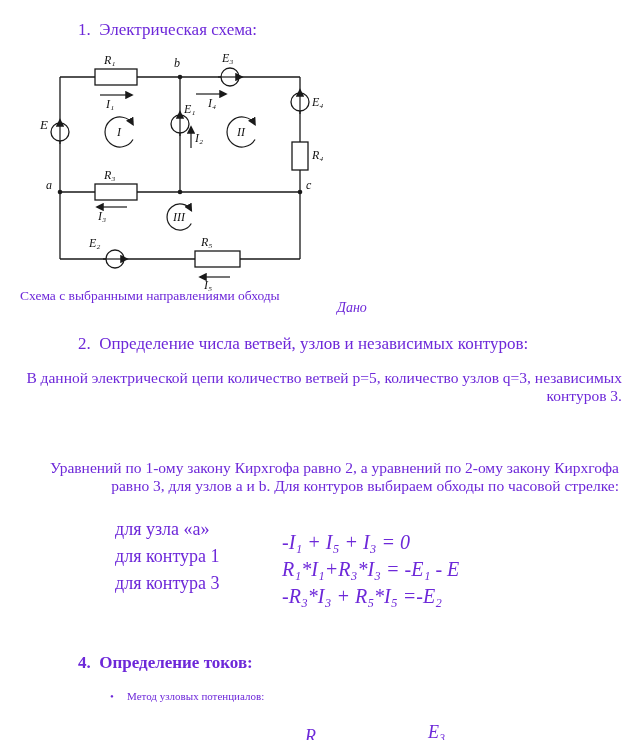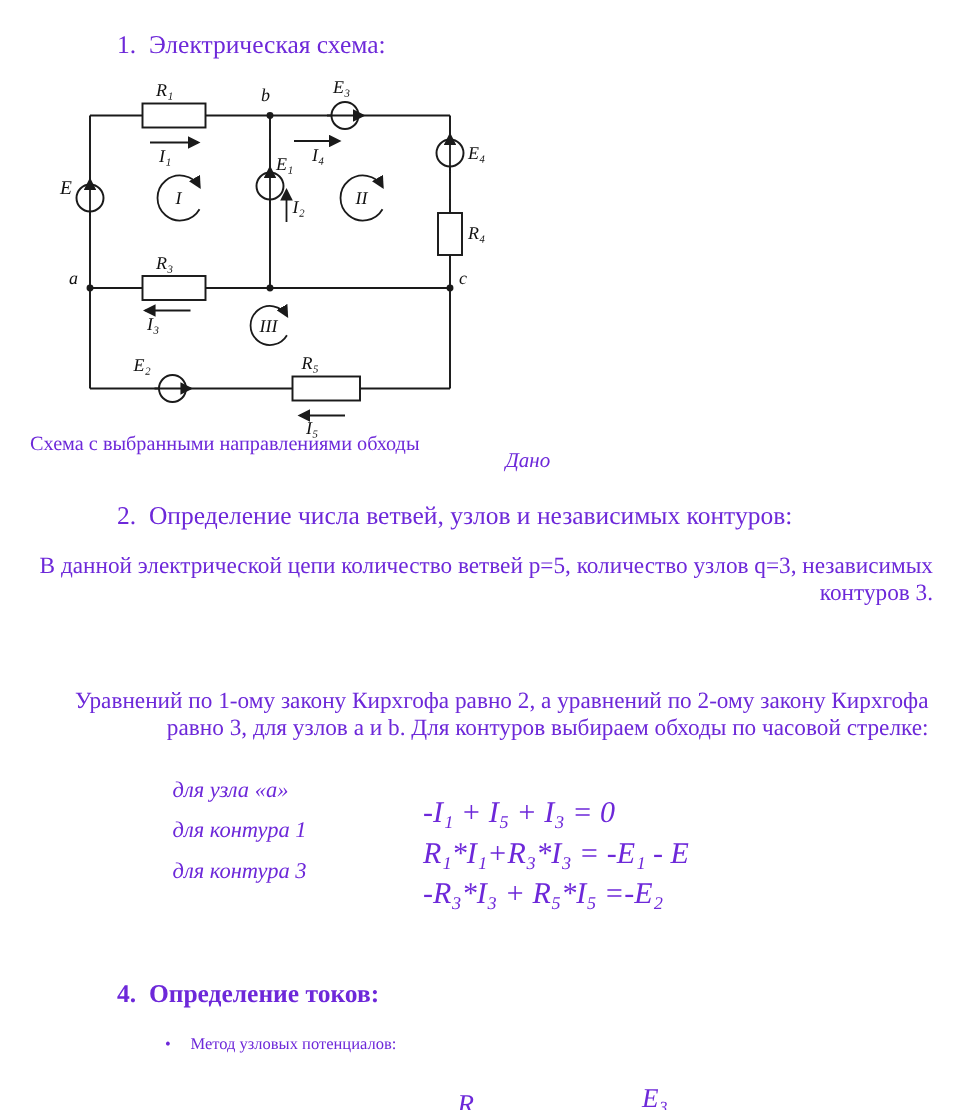--- a/index.html
+++ b/index.html
@@ -17,21 +17,21 @@
   .body { position:absolute; font-size:15.5px; line-height:1.18;text-align:right; }
   .p2 { left:18px; top:369px; width:604px; }
   .p3 { left:18px; top:459px; width:580px;margin-left:21px; }
   .circuit-wrap { position:absolute; left:28px; top:50px; width:310px; height:250px; }
   .caption-left { position:absolute; left:20px; top:288px; font-size:13.5px; white-space:nowrap; }
   .caption-right { position:absolute; left:337px; top:288px; font-size:14px; font-style:italic; white-space:nowrap;margin-top:12px; }
   .given { position:absolute; left:352px; top:203px; width:282px; font-size:14px; line-height:24px; }
   .given-note { font-size:15.5px; line-height:20px; }
   .equations { position:absolute; left:115px; top:519px; width:420px; }
   .eq-row { position:relative; height:27px; }
-  .eq-label { position:absolute; left:0; top:0; font-size:15px; white-space:nowrap;font-style:italic; }
+  .eq-label { position:absolute; left:0; top:0; font-size:18px; white-space:nowrap; }
   .eq-formula { position:absolute; left:167px; top:12px; font-size:20px; font-style:italic; white-space:nowrap; }
   .bullet-row { position:absolute; left:110px; top:690px; font-size:11px; white-space:nowrap; }
   .bullet-dot { display:inline-block; width:17px; }
   .frag { position:absolute; font-size:18px; font-style:italic; white-space:nowrap; }
   .frag-left { left:305px; top:726px; }
   .frag-right { left:428px; top:722px; }
   svg .wire { stroke:#1a1a1a; stroke-width:1.3; fill:none; }
   svg .comp { stroke:#1a1a1a; stroke-width:1.3; fill:#ffffff; }
   svg .arrowline { stroke:#1a1a1a; stroke-width:1.2; fill:none; }
   svg .dot { fill:#1a1a1a; stroke:none; }

